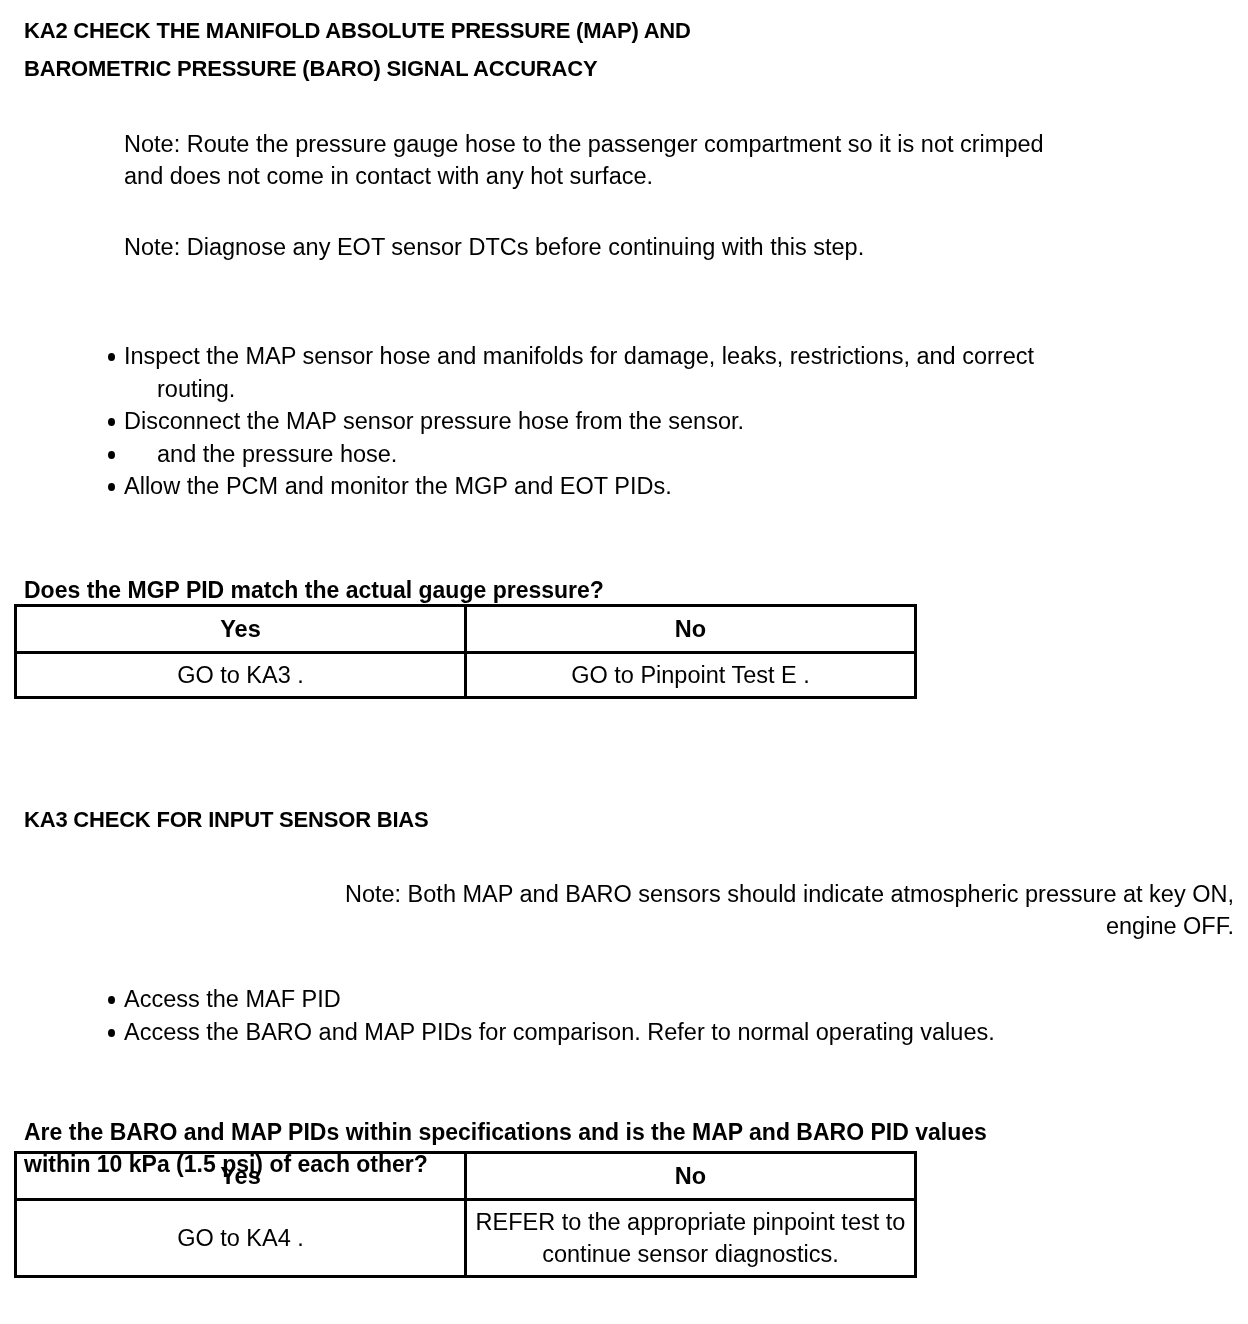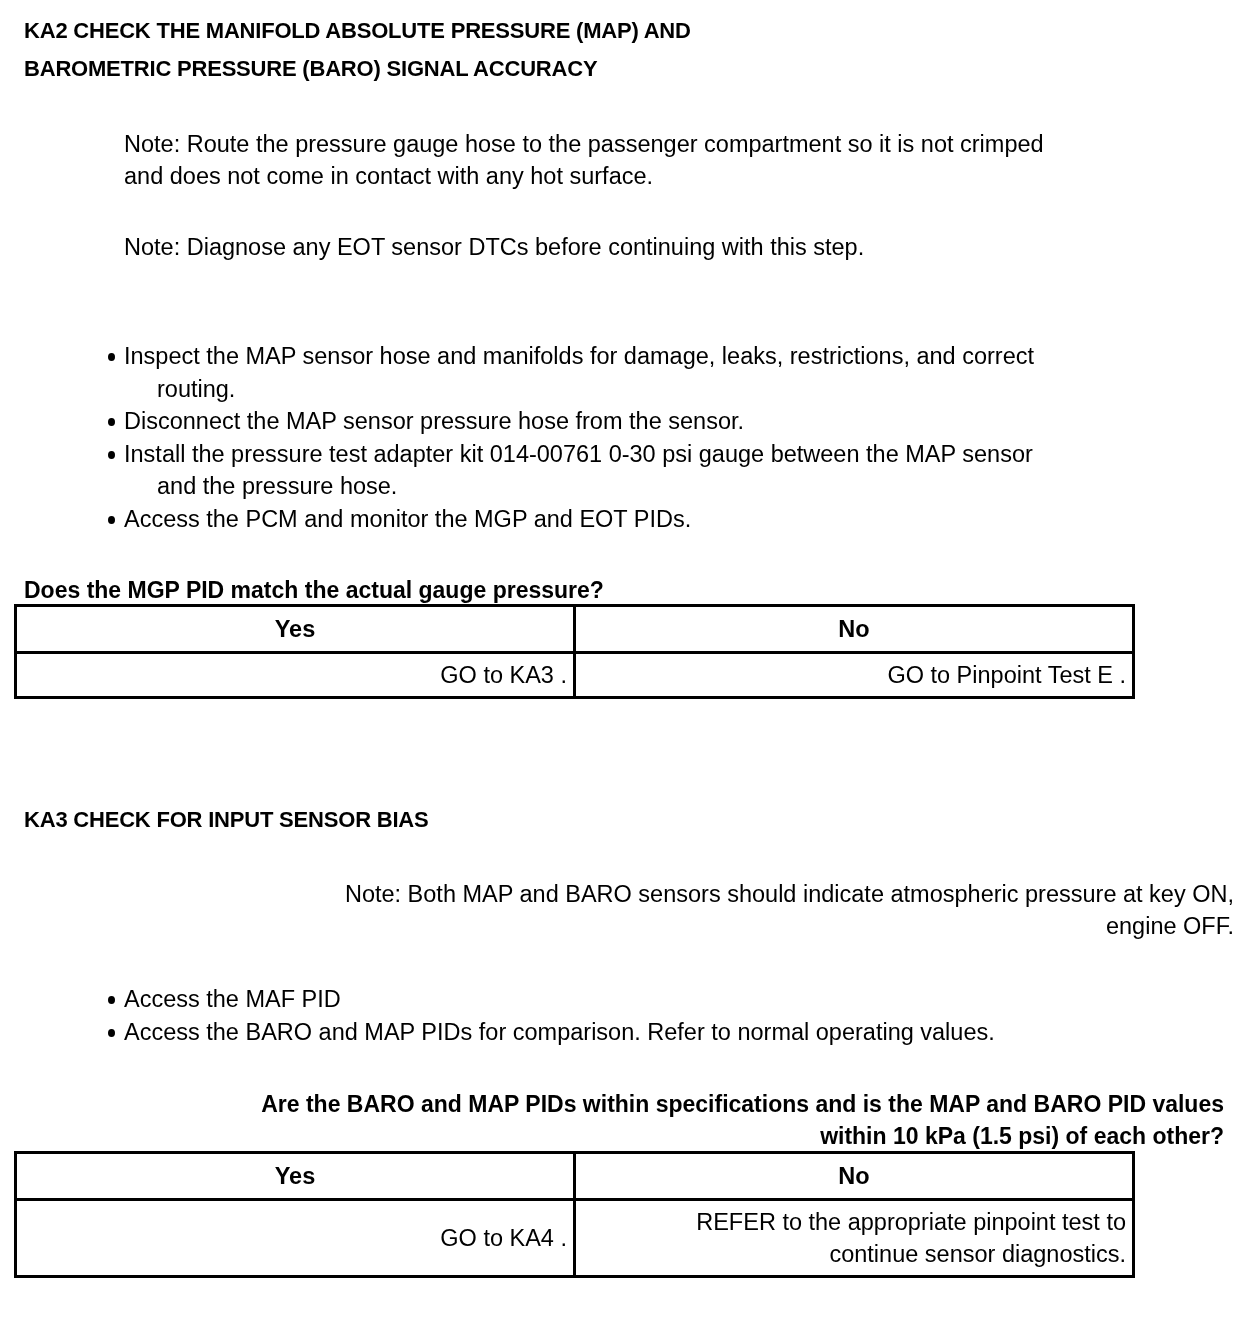--- a/index.html
+++ b/index.html
@@ -24,28 +24,28 @@
   .bullets li .cont { display: block; padding-left: 33px; }
   .bullet-dot {
     position: absolute; left: 2px; top: 13px; width: 7px; height: 8px;
     background: #000; border-radius: 50%;
   }
   .question {
     position: absolute; left: 24px; font-weight: bold; font-size: 23px;
     line-height: 32px; margin: 0; width: 1200px;
   }
   table.yn {
-    position: absolute; left: 14px; width: 1121px; border-collapse: collapse;
+    position: absolute; left: 14px; width: 903px; border-collapse: collapse;
     font-size: 23.5px; table-layout: fixed;
   }
   table.yn td, table.yn th {
     border: 3px solid #000; padding: 0 6px; vertical-align: middle;
   }
   table.yn th { font-weight: bold; text-align: center; height: 44px; }
-  table.yn td { text-align: right; line-height: 32px; margin-left: 44px; }
+  table.yn td { text-align: center; line-height: 32px; margin-left: 44px; }
 </style>
 </head>
 <body>
 
 <div class="h1" style="top:12px;">
   <div>KA2 CHECK THE MANIFOLD ABSOLUTE PRESSURE (MAP) AND</div>
   <div>BAROMETRIC PRESSURE (BARO) SIGNAL ACCURACY</div>
 </div>
 
 <p class="note" style="top:128px;">
@@ -53,22 +53,22 @@
   <span>and does not come in contact with any hot surface.</span>
 </p>
 
 <p class="note" style="top:231px;">
   <b>Note:</b><span> Diagnose any EOT sensor DTCs before continuing with this step.</span>
 </p>
 
 <ul class="bullets" style="top:303px;margin-top:37px;">
   <li><span class="bullet-dot"></span><span>Inspect the MAP sensor hose and manifolds for damage, leaks, restrictions, and correct</span><span class="cont">routing.</span></li>
   <li><span class="bullet-dot"></span><span>Disconnect the MAP sensor pressure hose from the sensor.</span></li>
-  <li><span class="bullet-dot"></span><span>Install the pressure test adapter kit 014-00761 0-30 psi gauge between the MAP sensor</span><span class="cont">and the pressure hose.</span></li>
-  <li><span class="bullet-dot"></span><span>Access the PCM and monitor the MGP and EOT PIDs.</span></li>
+  <li><span class="bullet-dot"></span><span class="cont">and the pressure hose.</span></li>
+  <li><span class="bullet-dot"></span><span>Allow the PCM and monitor the MGP and EOT PIDs.</span></li>
 </ul>
 
 <p class="question" style="top:574px;">Does the MGP PID match the actual gauge pressure?</p>
 
 <table class="yn" style="top:604px;">
   <tbody>
       <tr>
     <th>Yes</th>
     <th>No</th>
   </tr>
@@ -86,21 +86,21 @@
 <p class="note" style="top:878px;text-align:right;">
   <b>Note:</b><span> Both MAP and BARO sensors should indicate atmospheric pressure at key ON,</span><br>
   <span>engine OFF.</span>
 </p>
 
 <ul class="bullets" style="top:983px;">
   <li><span class="bullet-dot"></span><span>Access the MAF PID</span></li>
   <li><span class="bullet-dot"></span><span>Access the BARO and MAP PIDs for comparison. Refer to normal operating values.</span></li>
 </ul>
 
-<div class="question" style="top:1088px;text-align:right;">
+<div class="question" style="top:1116px;">
   <div>Are the BARO and MAP PIDs within specifications and is the MAP and BARO PID values</div>
   <div>within 10 kPa (1.5 psi) of each other?</div>
 </div>
 
 <table class="yn" style="top:1151px;">
   <tbody>
       <tr>
     <th>Yes</th>
     <th>No</th>
   </tr>

